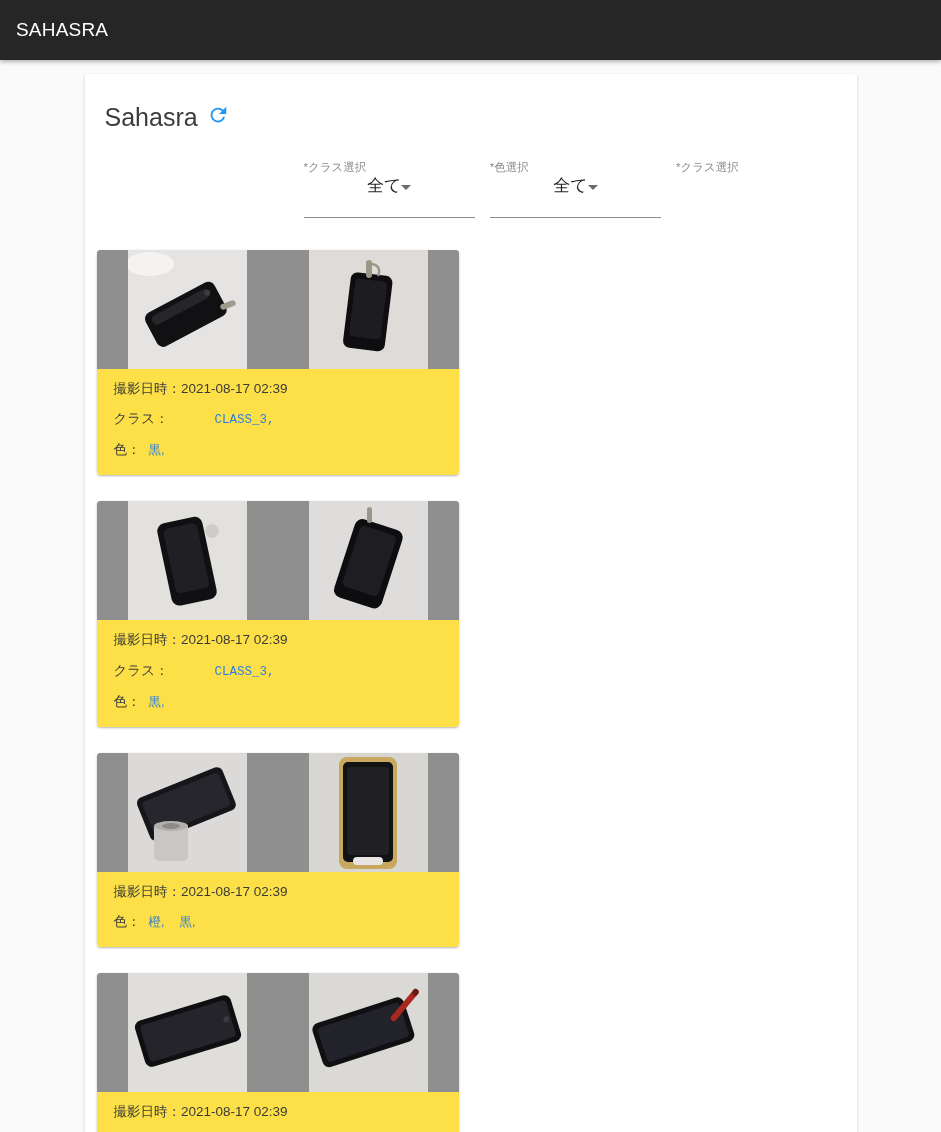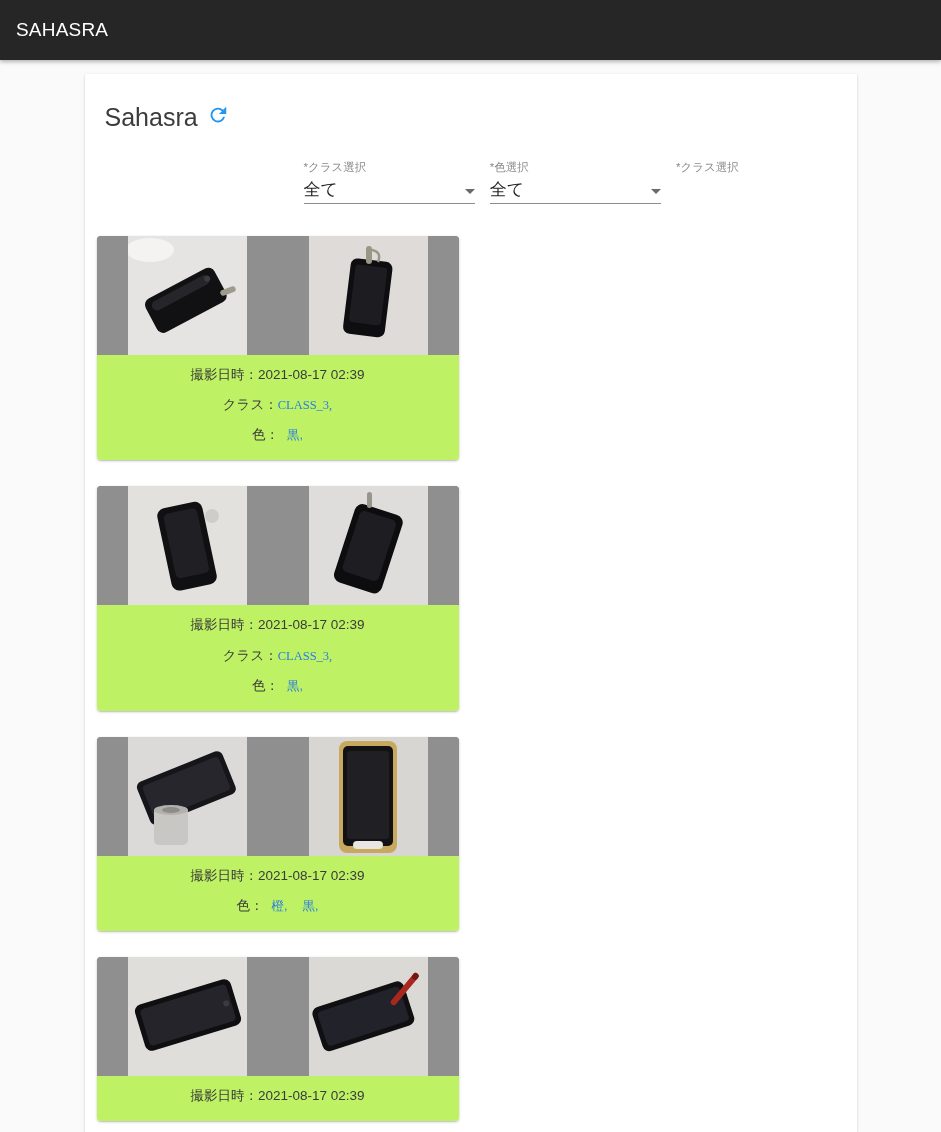--- a/index.html
+++ b/index.html
@@ -66,30 +66,30 @@
   .filters {
     display: flex;
     gap: 15px;
     padding: 22px 20px 0 219px;
   }
   .field { width: 177px; }
   .field.wide { width: 166px; }
   .field-label {
     font-size: 11.5px;
     color: #8a8a8a;
-    margin-bottom: 2px;
+    margin-bottom: 16px;
     line-height: 1.3;
     white-space: nowrap;
   }
   .field-control {
     display: flex;
     align-items: flex-end;
-    justify-content: space-between;
+    justify-content: center;
     border-bottom: 1px solid #8d8d8d;
-    padding-bottom: 5px;
+    padding-bottom: 23px;
     height: 27px;
     cursor: pointer;
   }
   .field-value {
     font-size: 17px;
     color: #1f1f1f;
     line-height: 1;
     white-space: nowrap;
   }
   .caret {
@@ -127,35 +127,35 @@
     display: flex;
     align-items: center;
     justify-content: center;
     overflow: hidden;
     position: relative;
   }
   .thumb svg { display: block; width: 119px; height: 119px; }
 
   .card-body {
     padding: 13px 17px 16px 17px;
-    background: #bef264;
-    text-align: center;
+    background: #fde047;
   }
   .line {
     font-size: 13.5px;
     color: #3a3a3a;
     line-height: 1.05;
     margin-bottom: 16px;
     white-space: nowrap;
   }
   .line:last-child { margin-bottom: 2px; }
   .val-link {
     color: #2b7de1;
-    font-family: Liberation Serif, serif;
+    font-family: Liberation Mono, monospace;
     font-size: 12.5px;
+    margin-left: 46px;
   }
   .chip-list { display: inline-flex; gap: 15px; padding-left: 8px; }
   .chip {
     color: #2b7de1;
     font-size: 12.5px;
   }
 </style>
 </head>
 <body>
 

